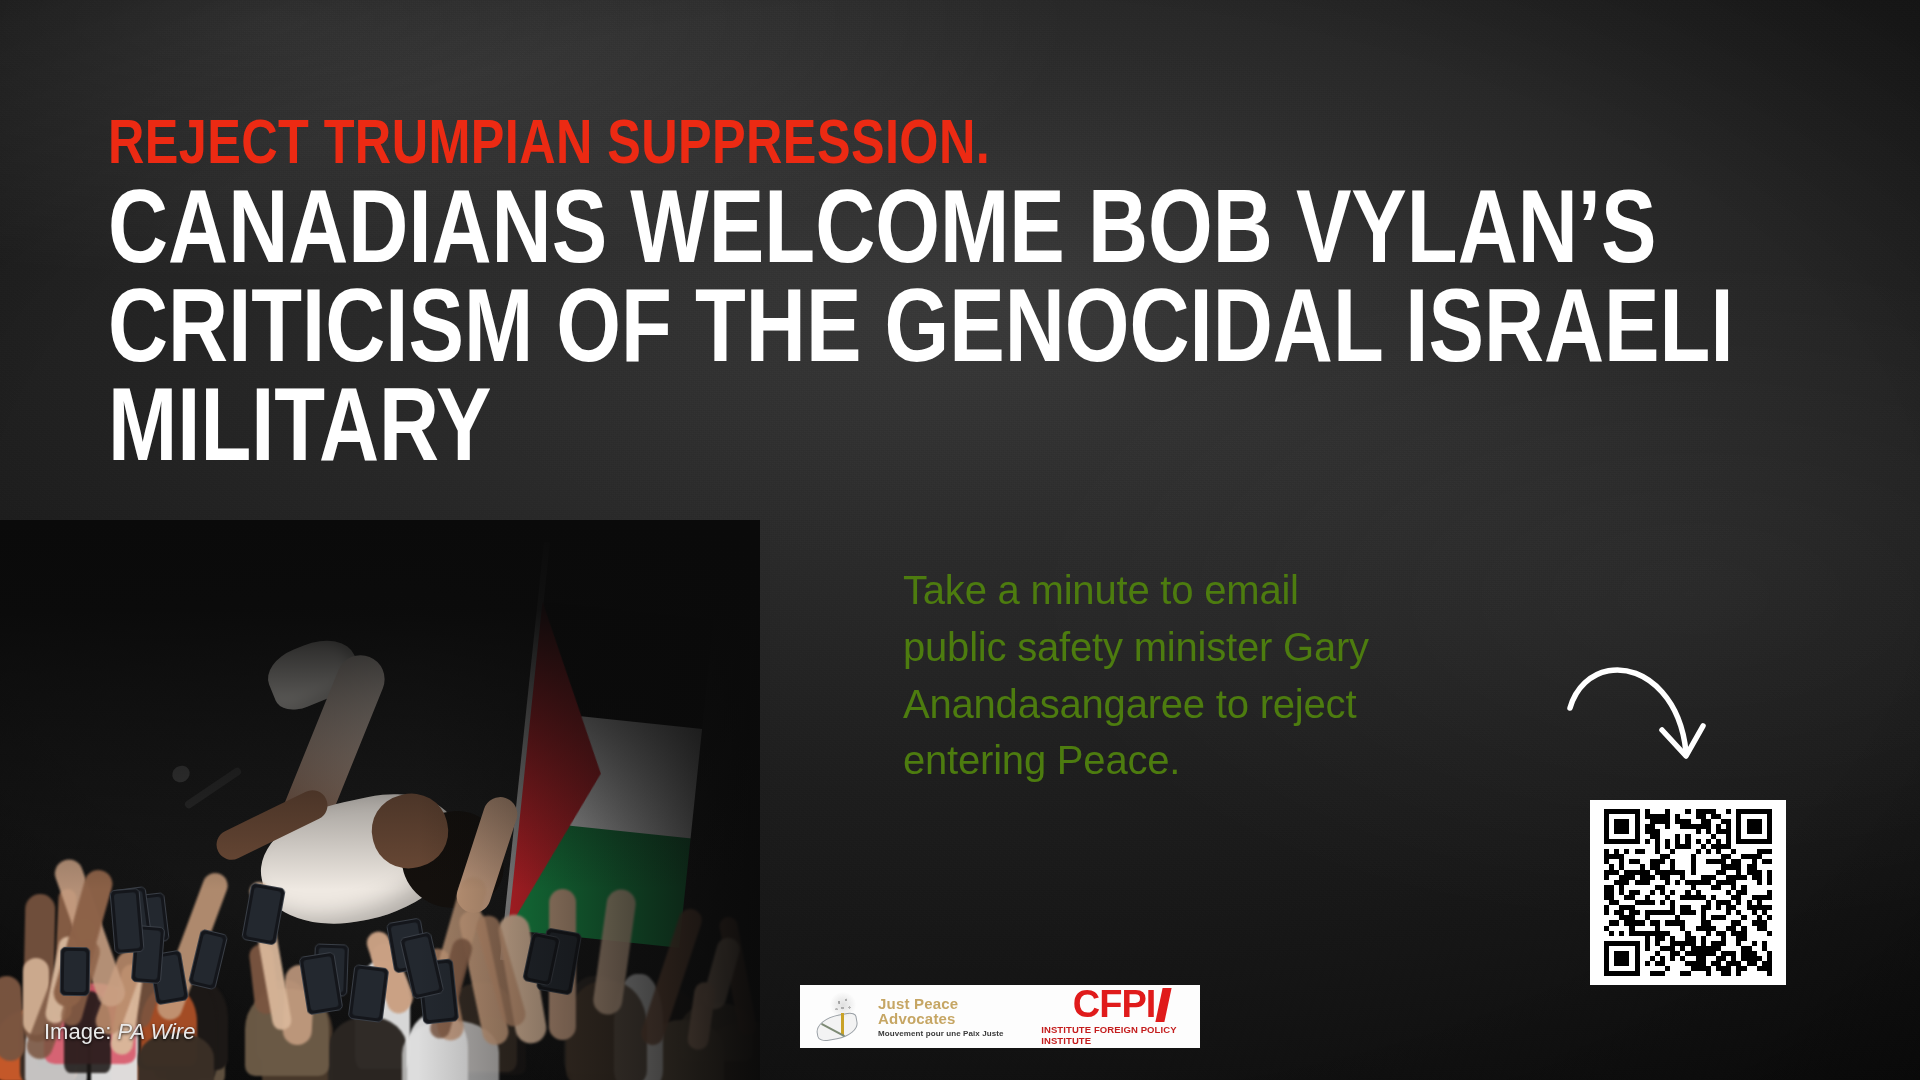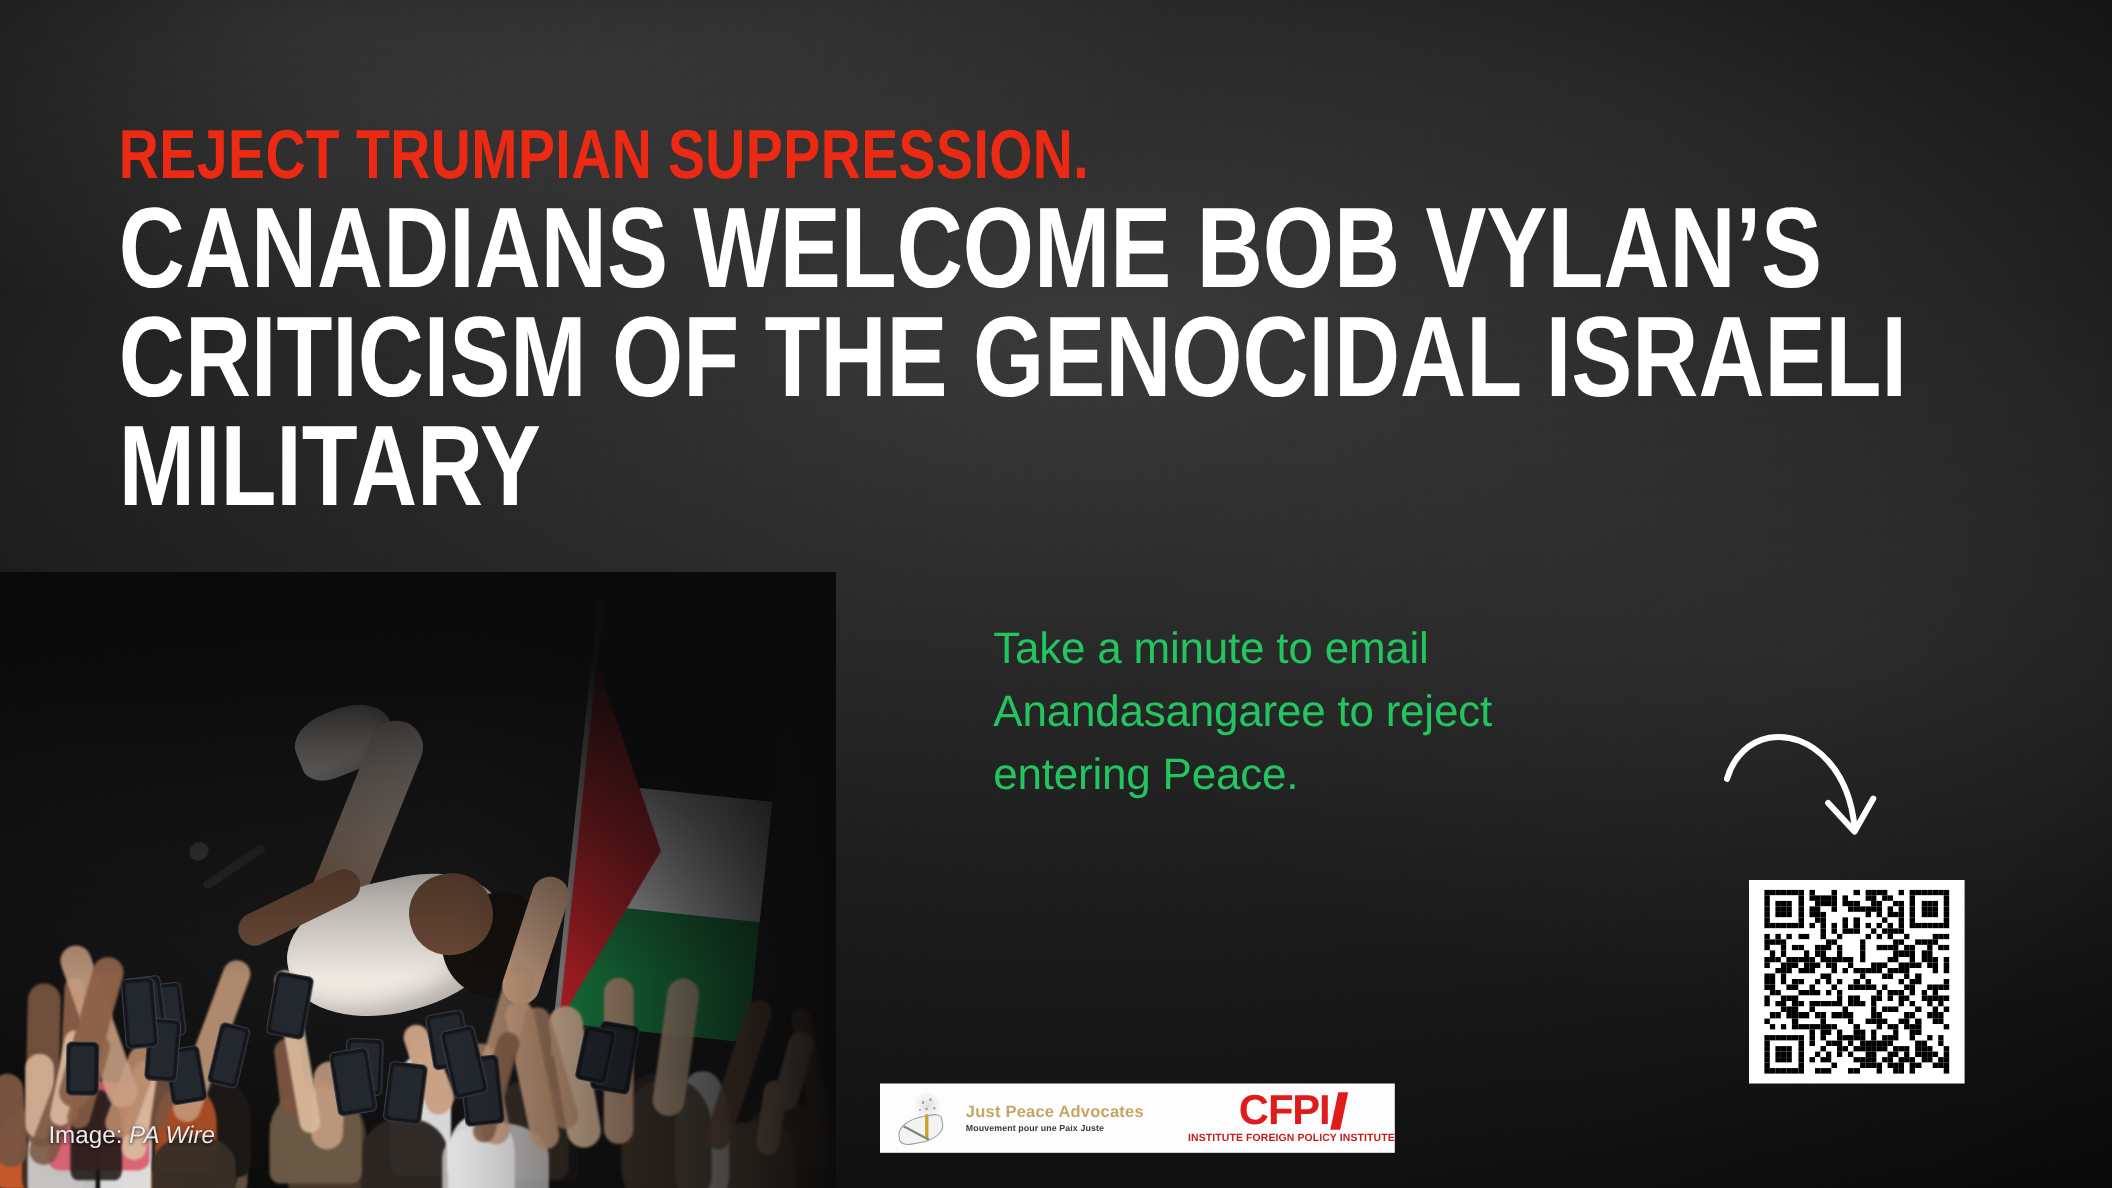--- a/index.html
+++ b/index.html
@@ -203,21 +203,21 @@
   .crowd .phone{position:absolute;border-radius:5px;background:#14161b;border:1.5px solid #3a3f47;filter:blur(.5px);}
   .crowd .phone i{position:absolute;inset:3px;background:#23282f;border-radius:3px;display:block;}
 
   
   .body-copy{
     position:absolute;
     left:903px;
     top:562px;
     width:690px;
     z-index:6;
-    color:#22c55e;
+    color:#4d7c0f;
     font-family:"Liberation Sans", sans-serif;
     font-weight:400;
     font-size:40px;
     line-height:1.42;
     letter-spacing:-.2px;
   }
   .body-copy span{display:block;}
 
   
   .arrow{
@@ -264,21 +264,21 @@
     letter-spacing:.2px;
     white-space:nowrap;
     transform:translateX(-8px);
   }
 
   
   .logo-bar{
     position:absolute;
     left:800px;
     top:985px;
-    width:468px;
+    width:400px;
     height:63px;
     background:#fdfdfd;
     z-index:6;
     display:flex;
     align-items:center;
     overflow:hidden;
   }
   .jpa{display:flex;align-items:center;gap:8px;padding-left:12px;width:250px;}
   .jpa-mark{
     width:58px;height:52px;position:relative;flex:none;
@@ -494,20 +494,21 @@
 
   <div class="headline">
     <span class="kicker">REJECT TRUMPIAN SUPPRESSION.</span>
     <span class="hl-line">CANADIANS WELCOME BOB VYLAN’S</span>
     <span class="hl-line">CRITICISM OF THE GENOCIDAL ISRAELI</span>
     <span class="hl-line">MILITARY</span>
   </div>
 
   <div class="body-copy">
     <span>Take a minute to email</span>
+    <span>public safety minister Gary</span>
     <span>Anandasangaree to reject</span>
     <span>entering Peace.</span>
   </div>
 
   <svg class="arrow" viewBox="0 0 160 135">
     <path d="M4,56 C16,14 64,4 96,40 C112,58 118,80 120,100" fill="none" stroke="#ffffff" stroke-width="5.5" stroke-linecap="round"></path>
     <path d="M96,78 L120,104 L137,74" fill="none" stroke="#ffffff" stroke-width="5.5" stroke-linecap="round" stroke-linejoin="round"></path>
   </svg>
 
   <div class="qr-wrap">

